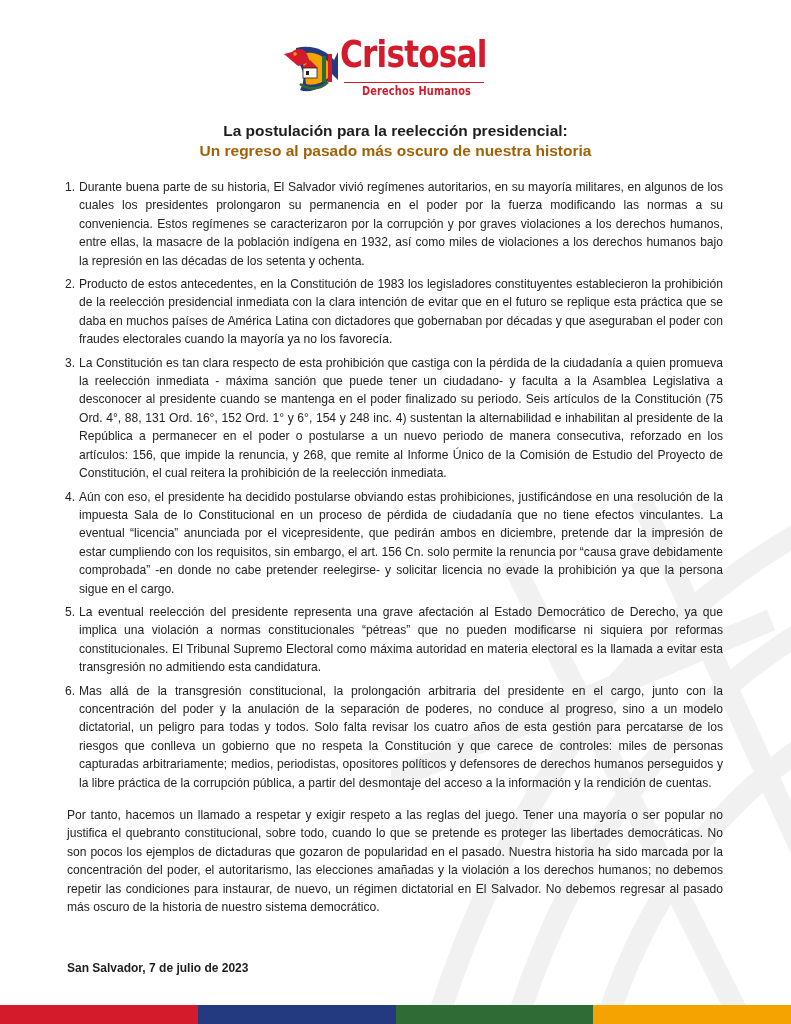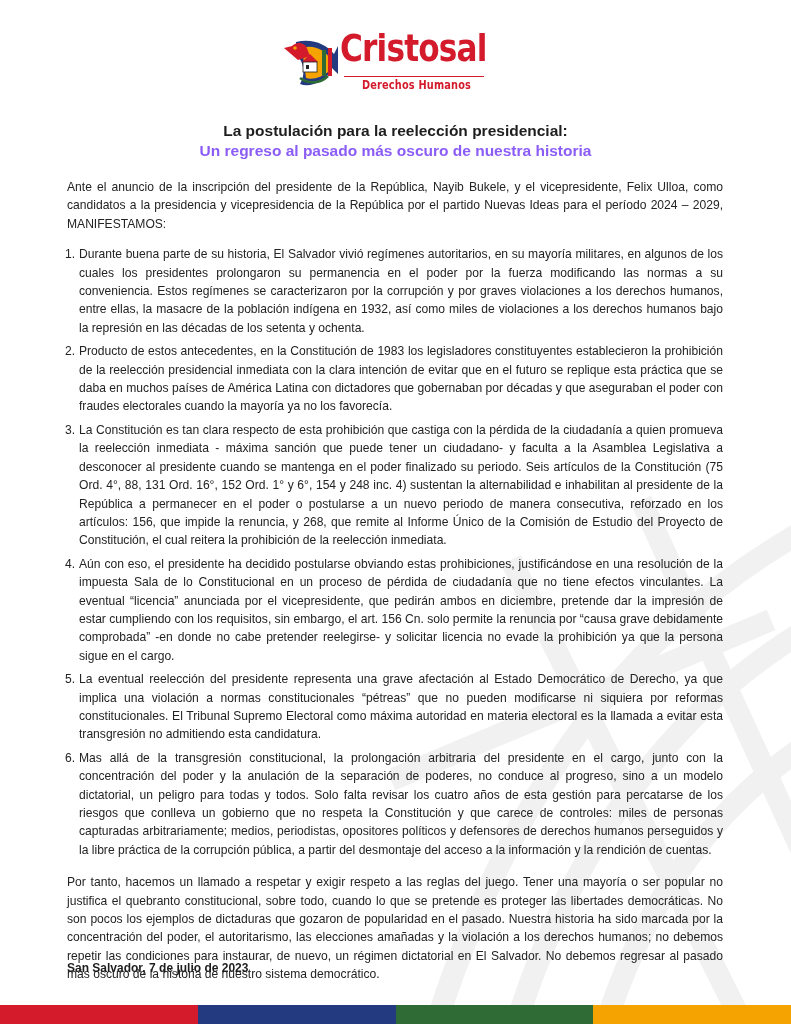--- a/index.html
+++ b/index.html
@@ -3,37 +3,37 @@
 <meta charset="utf-8">
 <style>
   html, body { margin: 0; padding: 0; }
   body {
     width: 791px; height: 1024px; position: relative; overflow: hidden;
     background: #ffffff;
     font-family: "Liberation Sans", "DejaVu Sans", sans-serif;
     color: #1e1e1e;
   }
   .watermark { position: absolute; right: -120px; top: 360px; width: 520px; height: 680px; pointer-events: none; }
-  .logo { position: absolute; left: 282px; top: 30px; width: 210px; height: 66px; }
+  .logo { position: absolute; left: 282px; top: 36px; width: 210px; height: 66px; }
   .logo .bird { position: absolute; left: 0; top: 4px; width: 58px; height: 56px; }
   .logo .word {
     position: absolute; left: 58px; top: -4px;
     font-family: "DejaVu Sans", sans-serif; font-weight: bold; font-size: 38px;
     color: #d41b2c; letter-spacing: -1px; transform: scaleX(0.82); transform-origin: left top;
     white-space: nowrap;
   }
   .logo .rule { position: absolute; left: 62px; top: 46px; width: 140px; height: 1px; background: #d41b2c; }
   .logo .sub {
     position: absolute; left: 80px; top: 48px;
     font-family: "DejaVu Sans", sans-serif; font-weight: bold; font-size: 11.5px;
     color: #d41b2c; letter-spacing: 0.2px; transform: scaleX(0.85); transform-origin: left top; white-space: nowrap;
   }
   .title-block { position: absolute; left: 0; top: 121px; width: 791px; text-align: center; }
   .title-line1 { font-size: 15.5px; font-weight: bold; color: #1e1e1e; line-height: 20px; }
-  .title-line2 { font-size: 15.5px; font-weight: bold; color: #8b5cf6; line-height: 20px; }
+  .title-line2 { font-size: 15.5px; font-weight: bold; color: #a16207; line-height: 20px; }
   .content {
     position: absolute; left: 67px; top: 178px; width: 656px;
     font-size: 12.1px; line-height: 18.4px; text-align: justify; color: #232323;
   }
   .content p { margin: 0; }
   .intro { margin-bottom: 12px !important; }
   ol.items { list-style: none; margin: 0; padding: 0; }
   ol.items li { position: relative; padding-left: 12px; margin-bottom: 5px; }
   ol.items li .num { position: absolute; left: -2px; top: 0; }
   .closing { margin-top: 14px !important; }
@@ -72,21 +72,20 @@
   <div class="rule"></div>
   <div class="sub">Derechos Humanos</div>
 </div>
 
 <div class="title-block">
   <div class="title-line1">La postulación para la reelección presidencial:</div>
   <div class="title-line2">Un regreso al pasado más oscuro de nuestra historia</div>
 </div>
 
 <div class="content">
-  <p class="intro">Ante el anuncio de la inscripción del presidente de la República, Nayib Bukele, y el vicepresidente, Felix Ulloa, como candidatos a la presidencia y vicepresidencia de la República por el partido Nuevas Ideas para el período 2024 – 2029, MANIFESTAMOS:</p>
   <ol class="items">
     <li><span class="num">1.</span><span>Durante buena parte de su historia, El Salvador vivió regímenes autoritarios, en su mayoría militares, en algunos de los cuales los presidentes prolongaron su permanencia en el poder por la fuerza modificando las normas a su conveniencia. Estos regímenes se caracterizaron por la corrupción y por graves violaciones a los derechos humanos, entre ellas, la masacre de la población indígena en 1932, así como miles de violaciones a los derechos humanos bajo la represión en las décadas de los setenta y ochenta.</span></li>
     <li><span class="num">2.</span><span>Producto de estos antecedentes, en la Constitución de 1983 los legisladores constituyentes establecieron la prohibición de la reelección presidencial inmediata con la clara intención de evitar que en el futuro se replique esta práctica que se daba en muchos países de América Latina con dictadores que gobernaban por décadas y que aseguraban el poder con fraudes electorales cuando la mayoría ya no los favorecía.</span></li>
     <li><span class="num">3.</span><span>La Constitución es tan clara respecto de esta prohibición que castiga con la pérdida de la ciudadanía a quien promueva la reelección inmediata - máxima sanción que puede tener un ciudadano- y faculta a la Asamblea Legislativa a desconocer al presidente cuando se mantenga en el poder finalizado su periodo. Seis artículos de la Constitución (75 Ord. 4°, 88, 131 Ord. 16°, 152 Ord. 1° y 6°, 154 y 248 inc. 4) sustentan la alternabilidad e inhabilitan al presidente de la República a permanecer en el poder o postularse a un nuevo periodo de manera consecutiva, reforzado en los artículos: 156, que impide la renuncia, y 268, que remite al Informe Único de la Comisión de Estudio del Proyecto de Constitución, el cual reitera la prohibición de la reelección inmediata.</span></li>
     <li><span class="num">4.</span><span>Aún con eso, el presidente ha decidido postularse obviando estas prohibiciones, justificándose en una resolución de la impuesta Sala de lo Constitucional en un proceso de pérdida de ciudadanía que no tiene efectos vinculantes. La eventual “licencia” anunciada por el vicepresidente, que pedirán ambos en diciembre, pretende dar la impresión de estar cumpliendo con los requisitos, sin embargo, el art. 156 Cn. solo permite la renuncia por “causa grave debidamente comprobada” -en donde no cabe pretender reelegirse- y solicitar licencia no evade la prohibición ya que la persona sigue en el cargo.</span></li>
     <li><span class="num">5.</span><span>La eventual reelección del presidente representa una grave afectación al Estado Democrático de Derecho, ya que implica una violación a normas constitucionales “pétreas” que no pueden modificarse ni siquiera por reformas constitucionales. El Tribunal Supremo Electoral como máxima autoridad en materia electoral es la llamada a evitar esta transgresión no admitiendo esta candidatura.</span></li>
     <li><span class="num">6.</span><span>Mas allá de la transgresión constitucional, la prolongación arbitraria del presidente en el cargo, junto con la concentración del poder y la anulación de la separación de poderes, no conduce al progreso, sino a un modelo dictatorial, un peligro para todas y todos. Solo falta revisar los cuatro años de esta gestión para percatarse de los riesgos que conlleva un gobierno que no respeta la Constitución y que carece de controles: miles de personas capturadas arbitrariamente; medios, periodistas, opositores políticos y defensores de derechos humanos perseguidos y la libre práctica de la corrupción pública, a partir del desmontaje del acceso a la información y la rendición de cuentas.</span></li>
   </ol>
   <p class="closing">Por tanto, hacemos un llamado a respetar y exigir respeto a las reglas del juego. Tener una mayoría o ser popular no justifica el quebranto constitucional, sobre todo, cuando lo que se pretende es proteger las libertades democráticas. No son pocos los ejemplos de dictaduras que gozaron de popularidad en el pasado. Nuestra historia ha sido marcada por la concentración del poder, el autoritarismo, las elecciones amañadas y la violación a los derechos humanos; no debemos repetir las condiciones para instaurar, de nuevo, un régimen dictatorial en El Salvador. No debemos regresar al pasado más oscuro de la historia de nuestro  sistema democrático.</p>
 </div>

